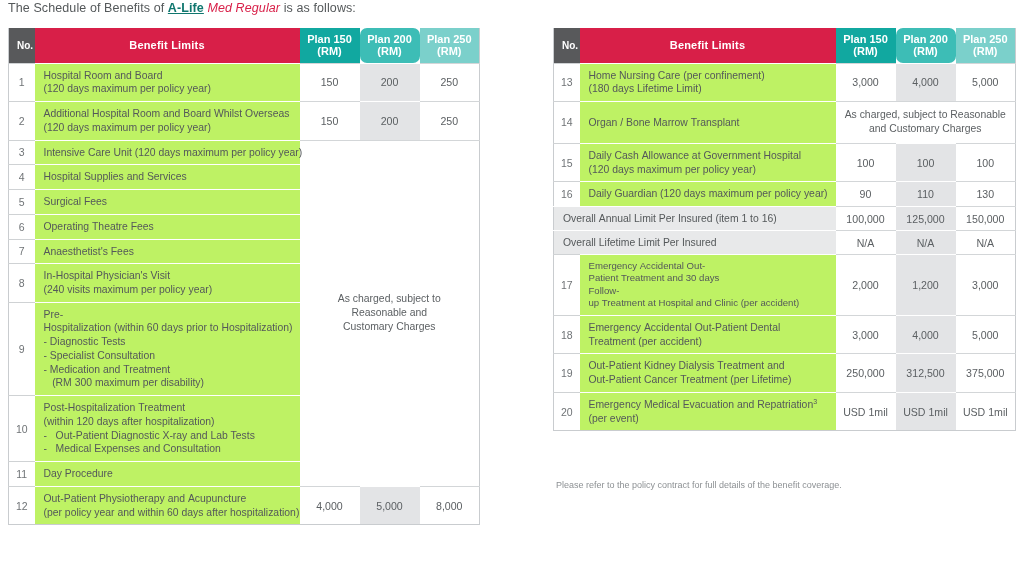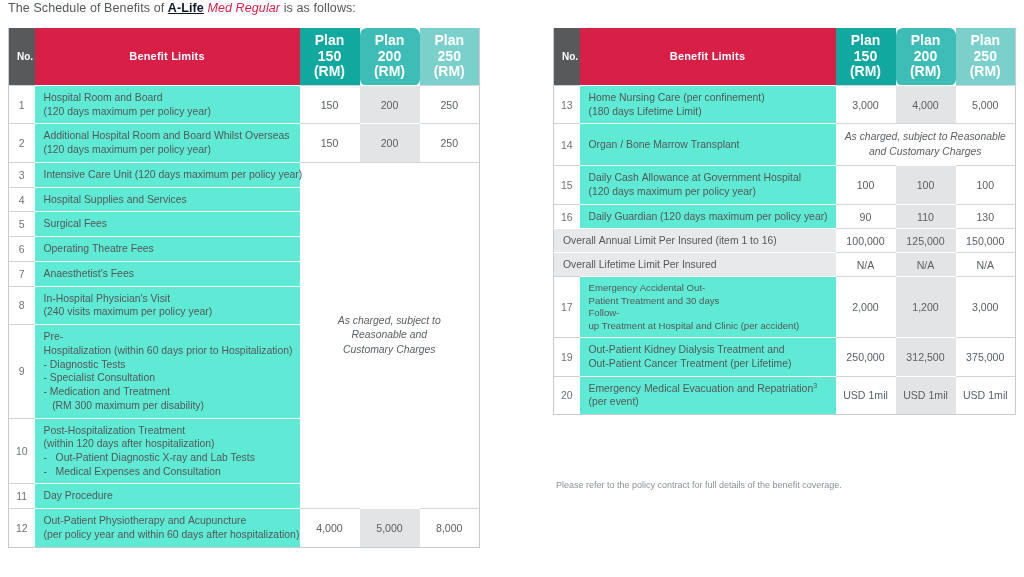--- a/index.html
+++ b/index.html
@@ -15,40 +15,40 @@
 
   
   .intro {
     position: absolute;
     left: 8px; top: 1px;
     font-size: 12.5px;
     color: #54585a;
     letter-spacing: .1px;
     white-space: nowrap;
   }
-  .intro .b { font-weight: bold; color: #0f172a; text-decoration: underline; }
+  .intro .b { font-weight: bold; color: #0f766e; text-decoration: underline; }
   .intro .em { font-style: italic; color: #d81f48; }
 
   
   .tbl-wrap { position: absolute; }
   #left-table-wrap  { left: 8px;   top: 28px;  width: 472px; }
   #right-table-wrap { left: 553px; top: 28px;  width: 463px; }
 
   table.sob {
     border-collapse: collapse;
     width: 100%;
     table-layout: fixed;
     background: #ffffff;
   }
   table.sob td, table.sob th { vertical-align: middle; }
 
   
   thead th {
     padding: 5px 2px;
-    font-size: 14px;
+    font-size: 11px;
     font-weight: bold;
     color: #ffffff;
     text-align: center;
     line-height: 1.12;
     border: 0;
   }
   th.h-no   { background: #58595b; text-align: left; padding-left: 8px; font-size: 10px; }
   th.h-ben  { background: #d81f48; font-size: 11px; letter-spacing: .2px; }
   th.h-p150 { background: #11a8a0; }
   th.h-p200 { background: #3dbdb6; border-radius: 7px; }
@@ -58,21 +58,21 @@
   td.c-no {
     background: #ffffff;
     text-align: center;
     font-size: 10.5px;
     color: #6f7376;
     border-top: 1px solid #cfd2d4;
     width: 26px;
     padding: 3px 0;
   }
   td.c-ben {
-    background: #5eead4;
+    background: #bef264;
     font-size: 10.4px;
     color: #54585a;
     line-height: 1.32;
     padding: 5px 7px 5px 9px;
     border-top: 1px solid #ffffff;
   }
   td.c-ben.small { font-size: 9.6px; line-height: 1.3; }
   td.c-val {
     background: #ffffff;
     text-align: center;
@@ -80,21 +80,20 @@
     color: #5c6063;
     border-top: 1px solid #d3d6d8;
     padding: 3px 1px;
   }
   td.c-val.alt { background: #e3e4e6; border-top: 1px solid #ffffff; }
   td.c-val.merged {
     border-top: 1px solid #d3d6d8;
     line-height: 1.38;
     font-size: 10.4px;
     padding: 6px 8px;
-    font-style: italic;
   }
   td.c-span {
     background: #e8e9ea;
     font-size: 10.4px;
     color: #54585a;
     padding: 6px 7px 6px 9px;
     border-top: 1px solid #ffffff;
     margin-left: 16px;
   }
 
@@ -279,20 +278,27 @@
             <td class="c-val ">N/A</td>
           </tr>
           <tr>
             <td class="c-no">17</td>
             <td class="c-ben small"><span>Emergency&nbsp;Accidental&nbsp;Out-Patient&nbsp;Treatment&nbsp;and&nbsp;30&nbsp;days</span><br><span>Follow-up&nbsp;Treatment&nbsp;at&nbsp;Hospital&nbsp;and&nbsp;Clinic&nbsp;(per&nbsp;accident)</span></td>
             <td class="c-val ">2,000</td>
             <td class="c-val alt">1,200</td>
             <td class="c-val ">3,000</td>
           </tr>
           <tr>
+            <td class="c-no">18</td>
+            <td class="c-ben"><span>Emergency&nbsp;Accidental&nbsp;Out-Patient&nbsp;Dental</span><br><span>Treatment&nbsp;(per&nbsp;accident)</span></td>
+            <td class="c-val ">3,000</td>
+            <td class="c-val alt">4,000</td>
+            <td class="c-val ">5,000</td>
+          </tr>
+          <tr>
             <td class="c-no">19</td>
             <td class="c-ben"><span>Out-Patient&nbsp;Kidney&nbsp;Dialysis&nbsp;Treatment&nbsp;and</span><br><span>Out-Patient&nbsp;Cancer&nbsp;Treatment&nbsp;(per&nbsp;Lifetime)</span></td>
             <td class="c-val ">250,000</td>
             <td class="c-val alt">312,500</td>
             <td class="c-val ">375,000</td>
           </tr>
           <tr>
             <td class="c-no">20</td>
             <td class="c-ben"><span>Emergency&nbsp;Medical&nbsp;Evacuation&nbsp;and&nbsp;Repatriation<sup>3</sup></span><br><span>(per&nbsp;event)</span></td>
             <td class="c-val ">USD 1mil</td>

